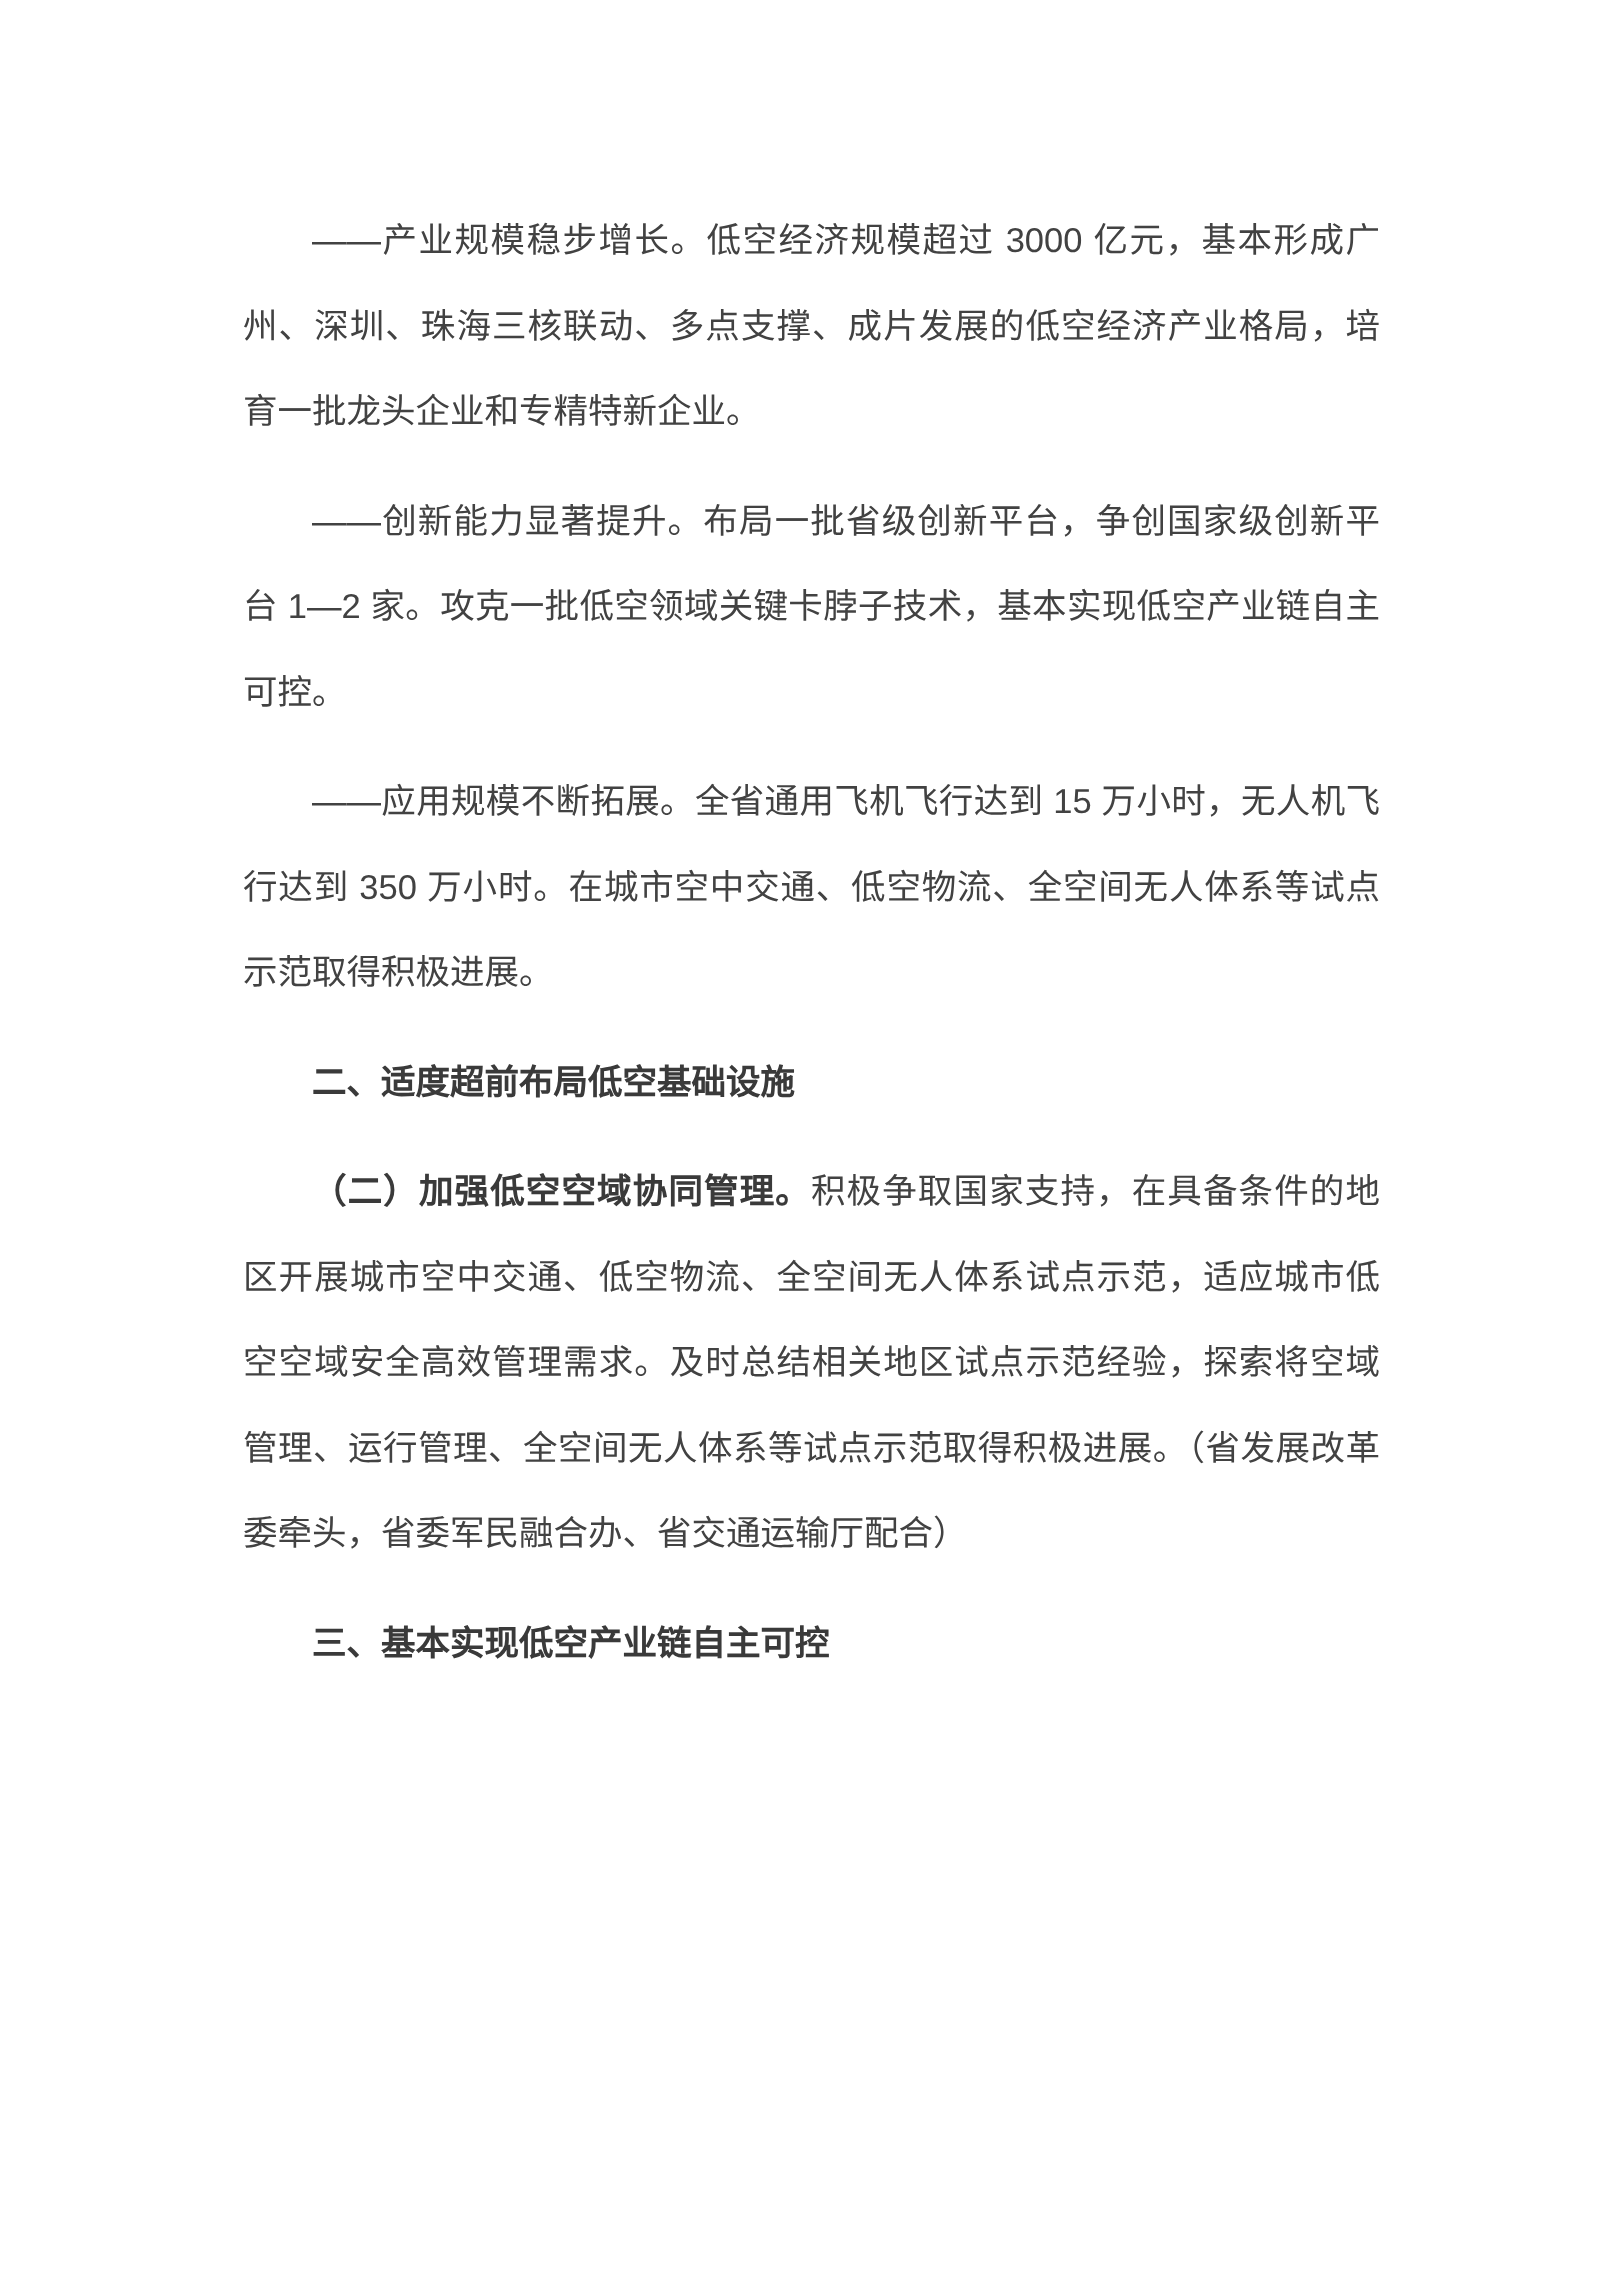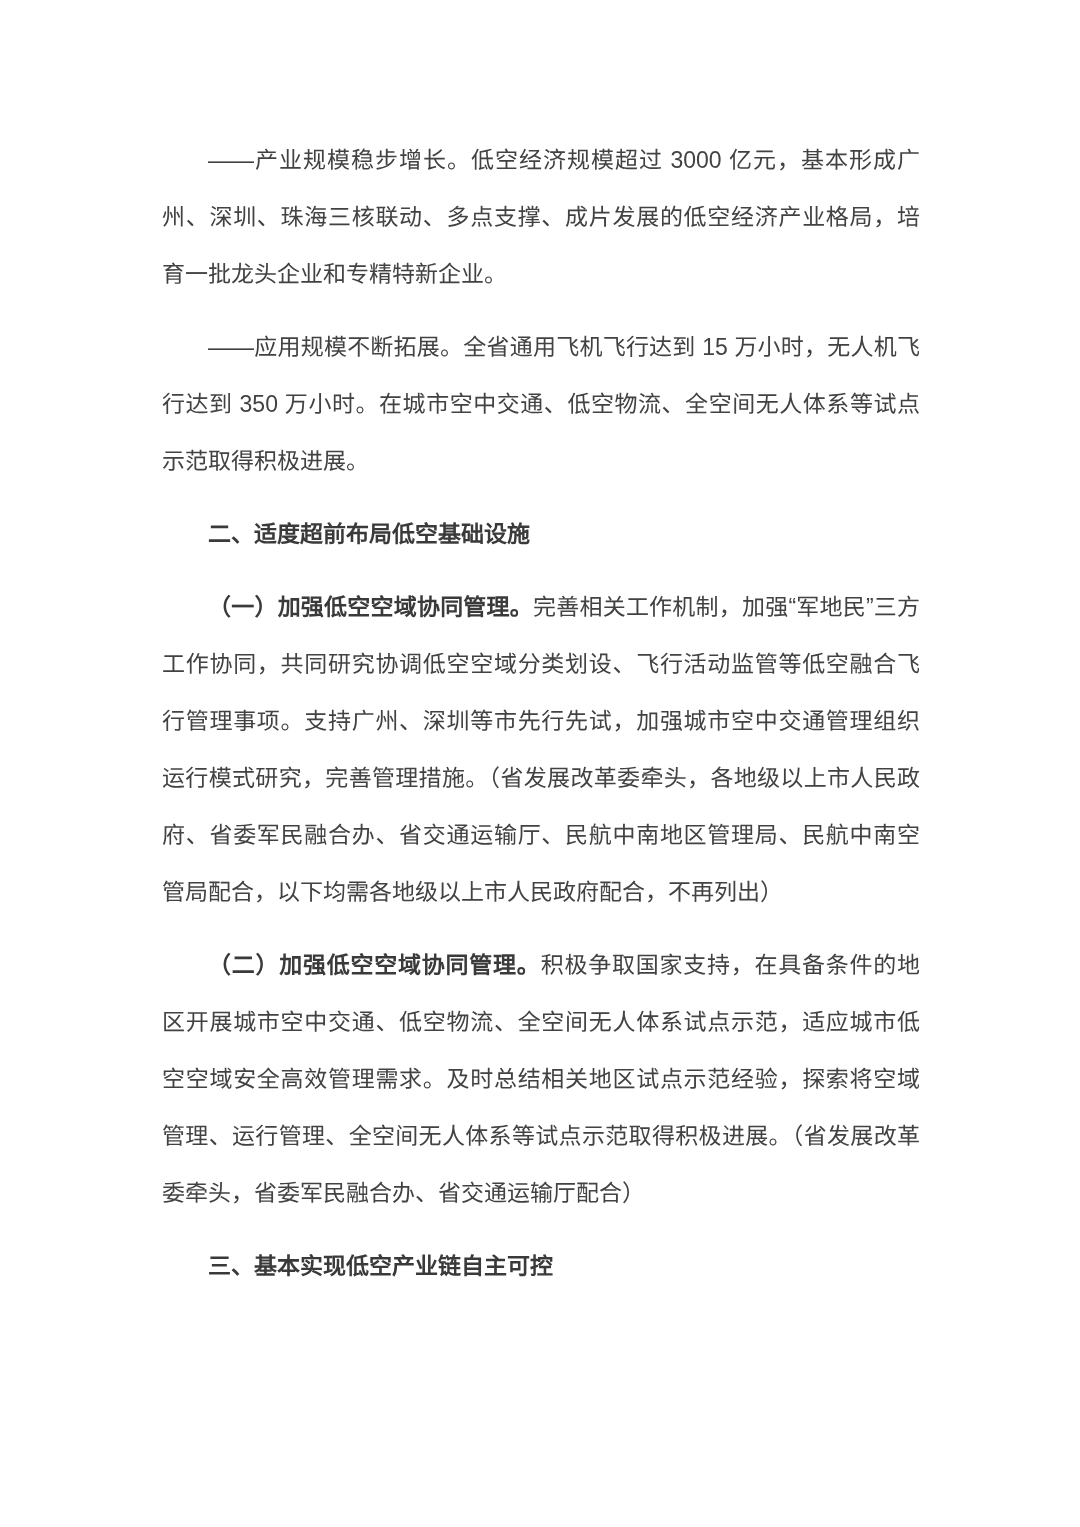--- a/index.html
+++ b/index.html
@@ -42,32 +42,32 @@
 </style>
 </head>
 <body>
 
 <div class="page">
 
   <p class="doc-block">
     <span>——产业规模稳步增长。低空经济规模超过 3000 亿元，基本形成广州、深圳、珠海三核联动、多点支撑、成片发展的低空经济产业格局，培育一批龙头企业和专精特新企业。</span>
   </p>
 
+  <p class="doc-block">
+    <span>——创新能力显著提升。布局一批省级创新平台，争创国家级创新平台 1—2 家。攻克一批低空领域关键卡脖子技术，基本实现低空产业链自主可控。</span>
+  </p>
 
   <p class="doc-block">
     <span>——应用规模不断拓展。全省通用飞机飞行达到 15 万小时，无人机飞行达到 350 万小时。在城市空中交通、低空物流、全空间无人体系等试点示范取得积极进展。</span>
   </p>
 
   <p class="doc-block heading">
     <span>二、适度超前布局低空基础设施</span>
   </p>
 
-  <p class="doc-block">
-    <span class="bold-lead">（一）加强低空空域协同管理。</span><span>完善相关工作机制，加强“军地民”三方工作协同，共同研究协调低空空域分类划设、飞行活动监管等低空融合飞行管理事项。支持广州、深圳等市先行先试，加强城市空中交通管理组织运行模式研究，完善管理措施。（省发展改革委牵头，各地级以上市人民政府、省委军民融合办、省交通运输厅、民航中南地区管理局、民航中南空管局配合，以下均需各地级以上市人民政府配合，不再列出）</span>
-  </p>
 
   <p class="doc-block">
     <span class="bold-lead">（二）加强低空空域协同管理。</span><span>积极争取国家支持，在具备条件的地区开展城市空中交通、低空物流、全空间无人体系试点示范，适应城市低空空域安全高效管理需求。及时总结相关地区试点示范经验，探索将空域管理、运行管理、全空间无人体系等试点示范取得积极进展。（省发展改革委牵头，省委军民融合办、省交通运输厅配合）</span>
   </p>
 
   <p class="doc-block heading">
     <span>三、基本实现低空产业链自主可控</span>
   </p>
 
 </div>

